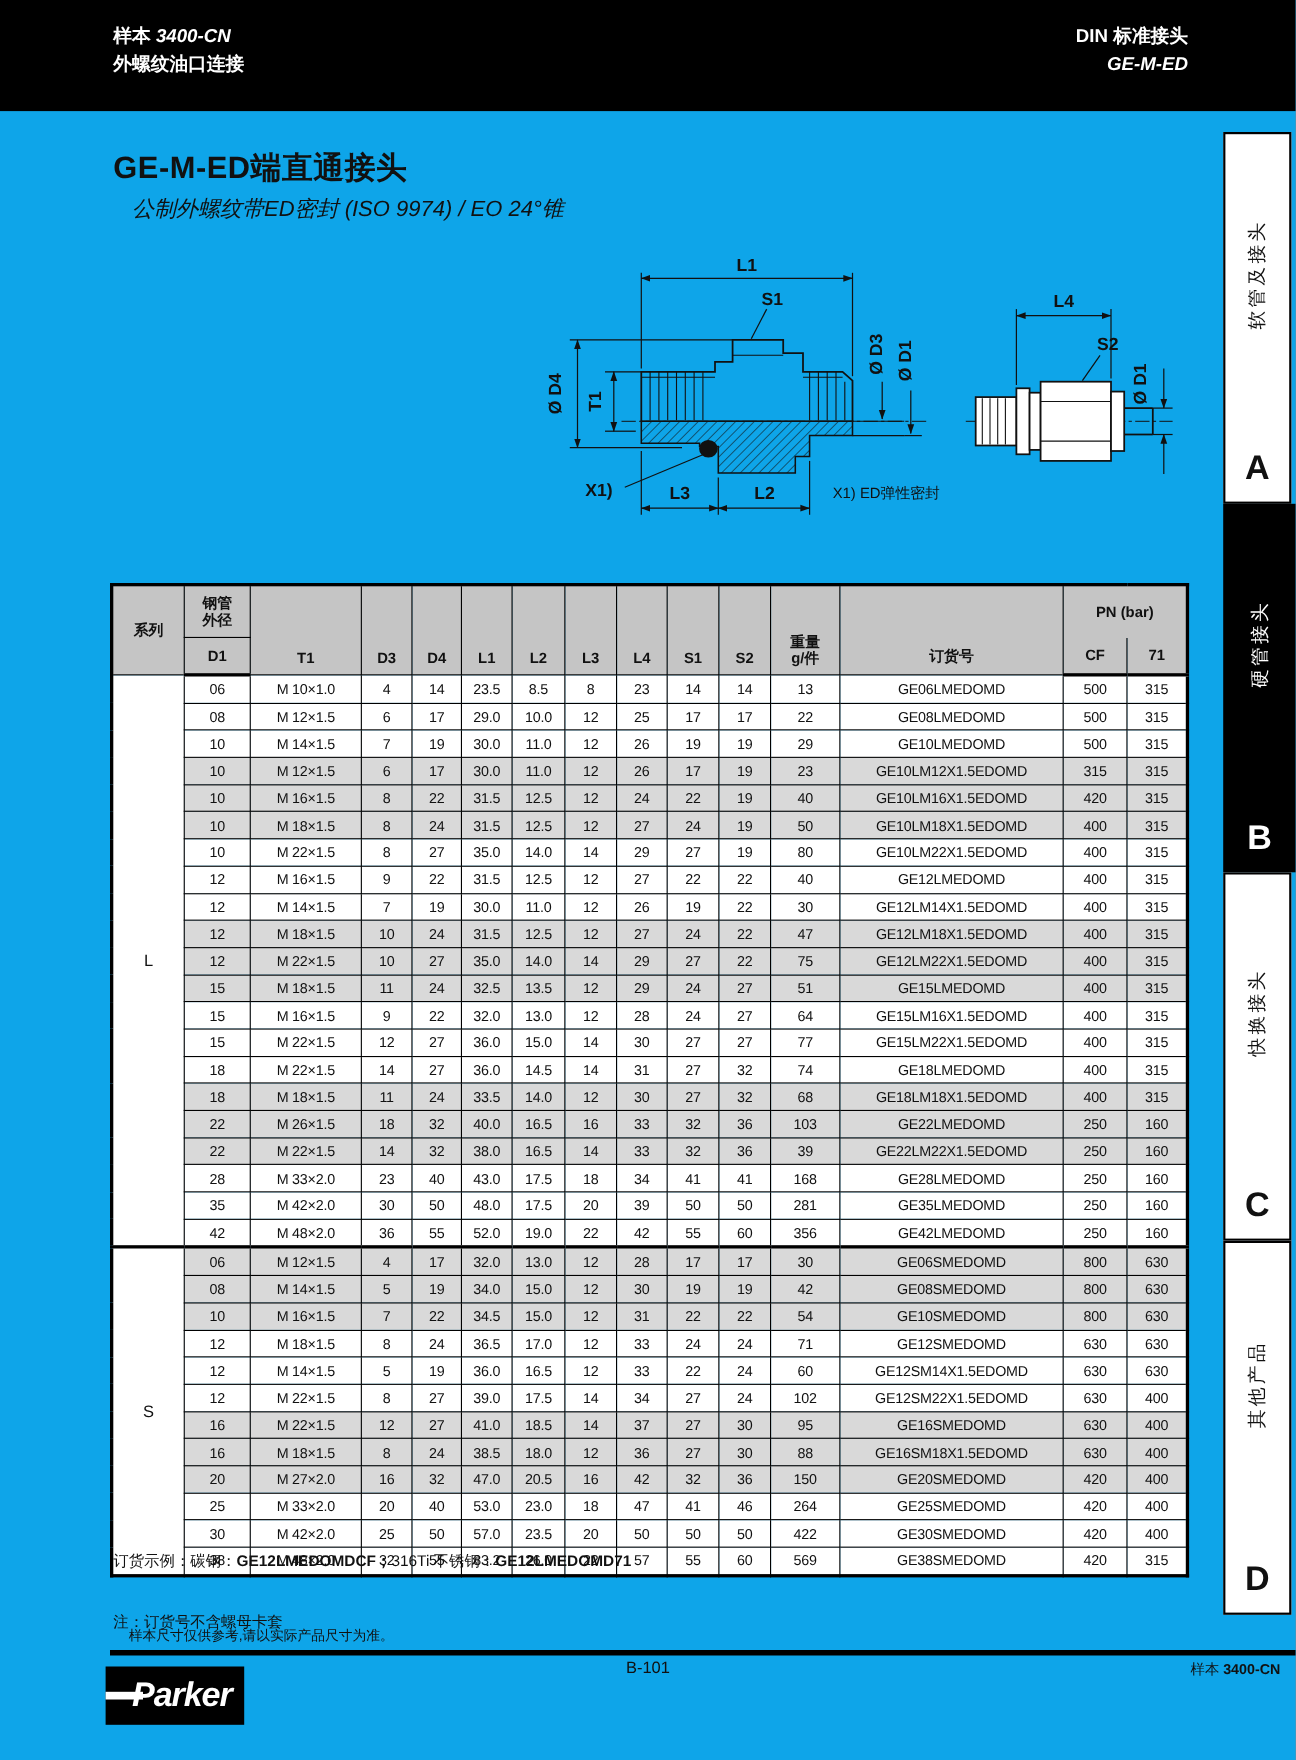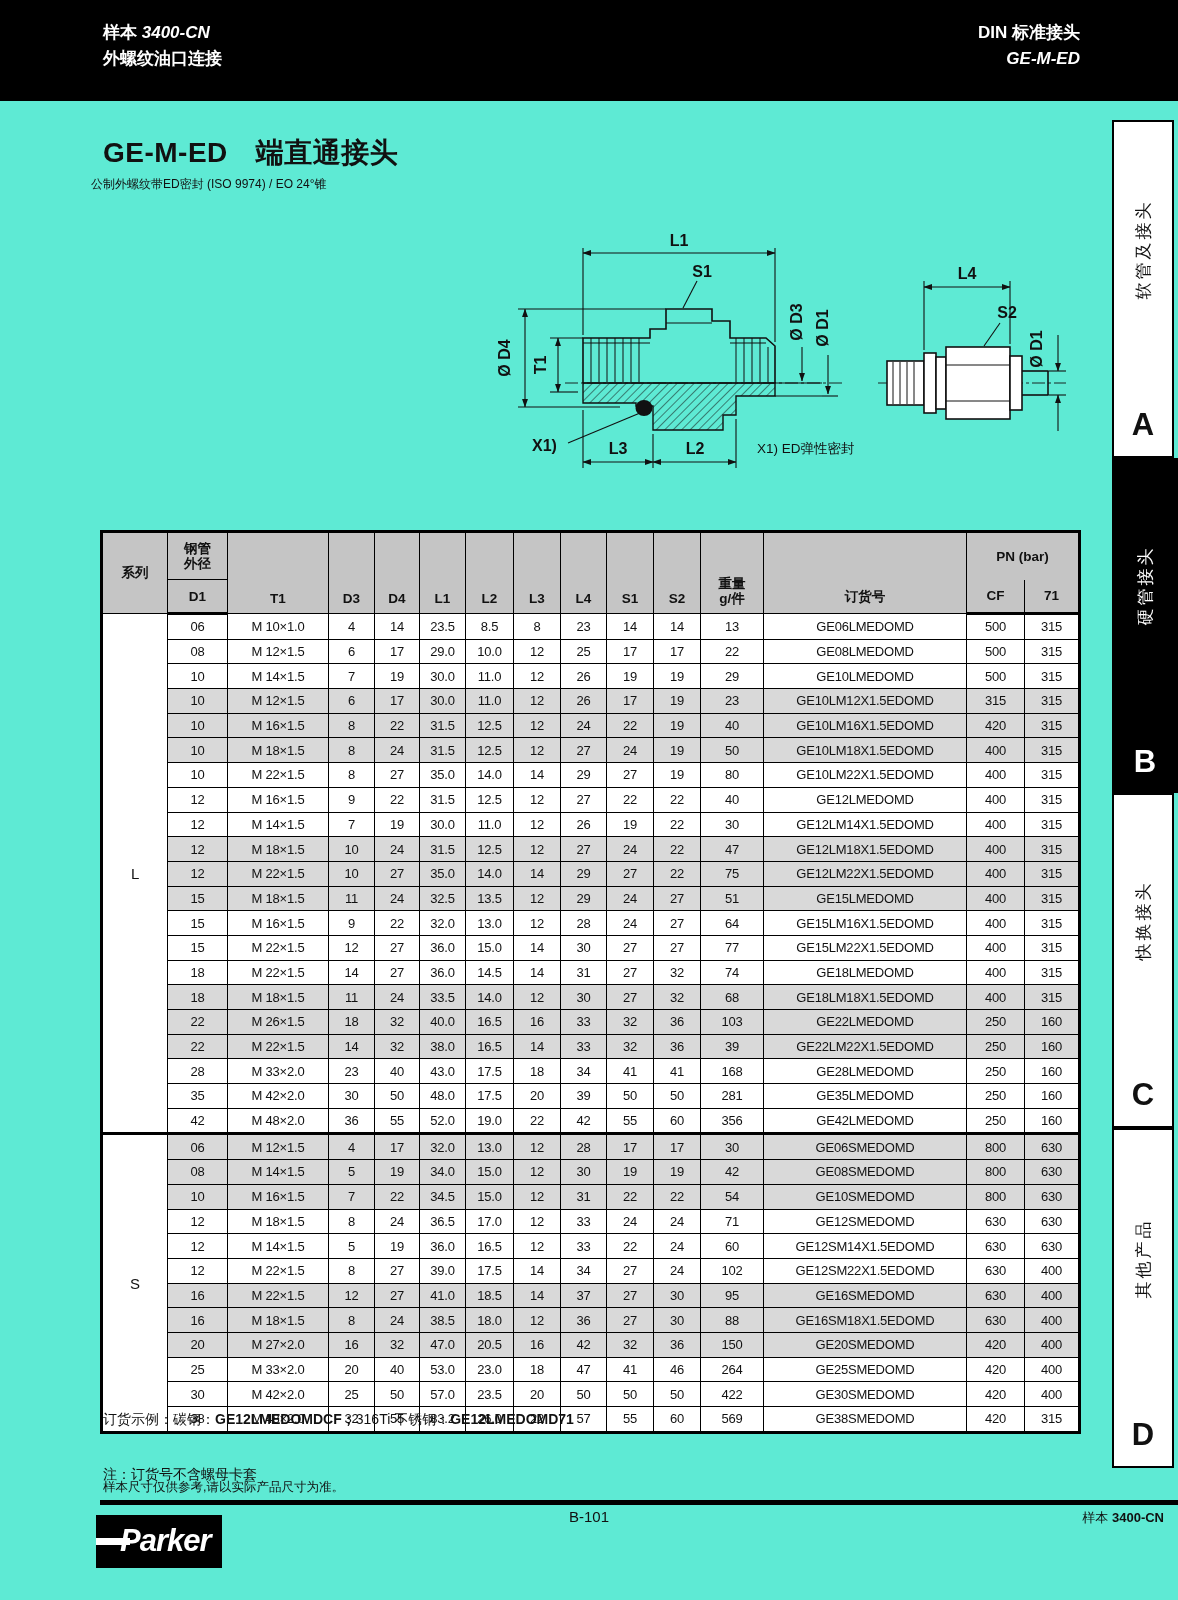--- a/index.html
+++ b/index.html
@@ -1,30 +1,30 @@
 <!DOCTYPE html>
 <html><head>
 <meta charset="utf-8">
 <style>
   html,body{margin:0;padding:0;background:#888;}
-  .page{position:relative;width:1178px;height:1600px;margin:0 auto;background:#5eead4;
+  .page{position:relative;width:1178px;height:1600px;margin:0 auto;background:#0ea5e9;
         font-family:"Liberation Sans","DejaVu Sans",sans-serif;color:#111;overflow:hidden;}
 
   
   .topbar{position:absolute;left:0;top:0;width:1178px;height:101px;background:#000;color:#fff;
           box-sizing:border-box;display:flex;justify-content:space-between;
           padding:20px 98px 0 103px;}
   .topbar .ln{font-size:17px;font-weight:700;line-height:26px;white-space:nowrap;}
   .tb-right{text-align:right;}
   .ital{font-style:italic;}
 
   
   .title{position:absolute;left:103px;top:134px;font-size:28px;font-weight:700;letter-spacing:0.5px;}
-  .title .tgap{margin-left:28px;}
-  .subtitle{position:absolute;left:91px;top:176px;font-size:12px;}
+  .title .tgap{}
+  .subtitle{position:absolute;left:120px;top:176px;font-size:20px;font-style:italic;}
 
   
   .drawing{position:absolute;left:470px;top:225px;}
   .oln{fill:none;stroke:#111;stroke-width:1.6;}
   .thin{stroke-width:1;}
   .dim{stroke:#111;stroke-width:1.1;fill:none;}
   .cl{stroke-dasharray:13 3 3 3;stroke-width:0.9;}
   .dimtxt{font-family:"Liberation Sans","DejaVu Sans",sans-serif;font-size:16px;font-weight:700;fill:#111;}
   .notetxt{font-family:"Liberation Sans","DejaVu Sans",sans-serif;font-size:13.5px;fill:#111;}
 
@@ -43,21 +43,21 @@
   .th-pn{border-bottom:none !important;}
   .th-cf,.th-71{border-top:none !important;text-align:center;}
   .th-tube{border-bottom:1px solid #000 !important;}
   tr.shade td{background:#d9d9d9;}
   td.series-cell{background:#fff !important;font-size:15px;}
   .sdiv{border-top:3px solid #000 !important;}
 
   
   .note1{position:absolute;left:103px;top:1411px;font-size:14px;}
   .note2{position:absolute;left:103px;top:1433px;font-size:14px;margin-top:33px;}
-  .disclaimer{position:absolute;left:103px;top:1479px;font-size:12.5px;}
+  .disclaimer{position:absolute;left:117px;top:1479px;font-size:12.5px;}
   .footrule{position:absolute;left:100px;top:1500px;width:1078px;height:5px;background:#000;}
   .parker{position:absolute;left:96px;top:1515px;width:126px;height:53px;background:#000;color:#fff;}
   .parker .word{position:absolute;left:24px;top:8px;font-size:31px;font-weight:700;font-style:italic;letter-spacing:-1px;}
   .parker .p-dash{position:absolute;left:0;top:23px;width:34px;height:7px;background:#fff;}
   .pagenum{position:absolute;left:0;top:1508px;width:1178px;text-align:center;font-size:15px;}
   .f-right{position:absolute;right:14px;top:1509px;font-size:13px;}
 
   
   .tab{position:absolute;left:1112px;width:62px;border:2px solid #000;background:#fff;box-sizing:border-box;}
   .tab .vtext{position:absolute;left:0;right:0;top:0;bottom:80px;display:flex;align-items:center;justify-content:center;}

